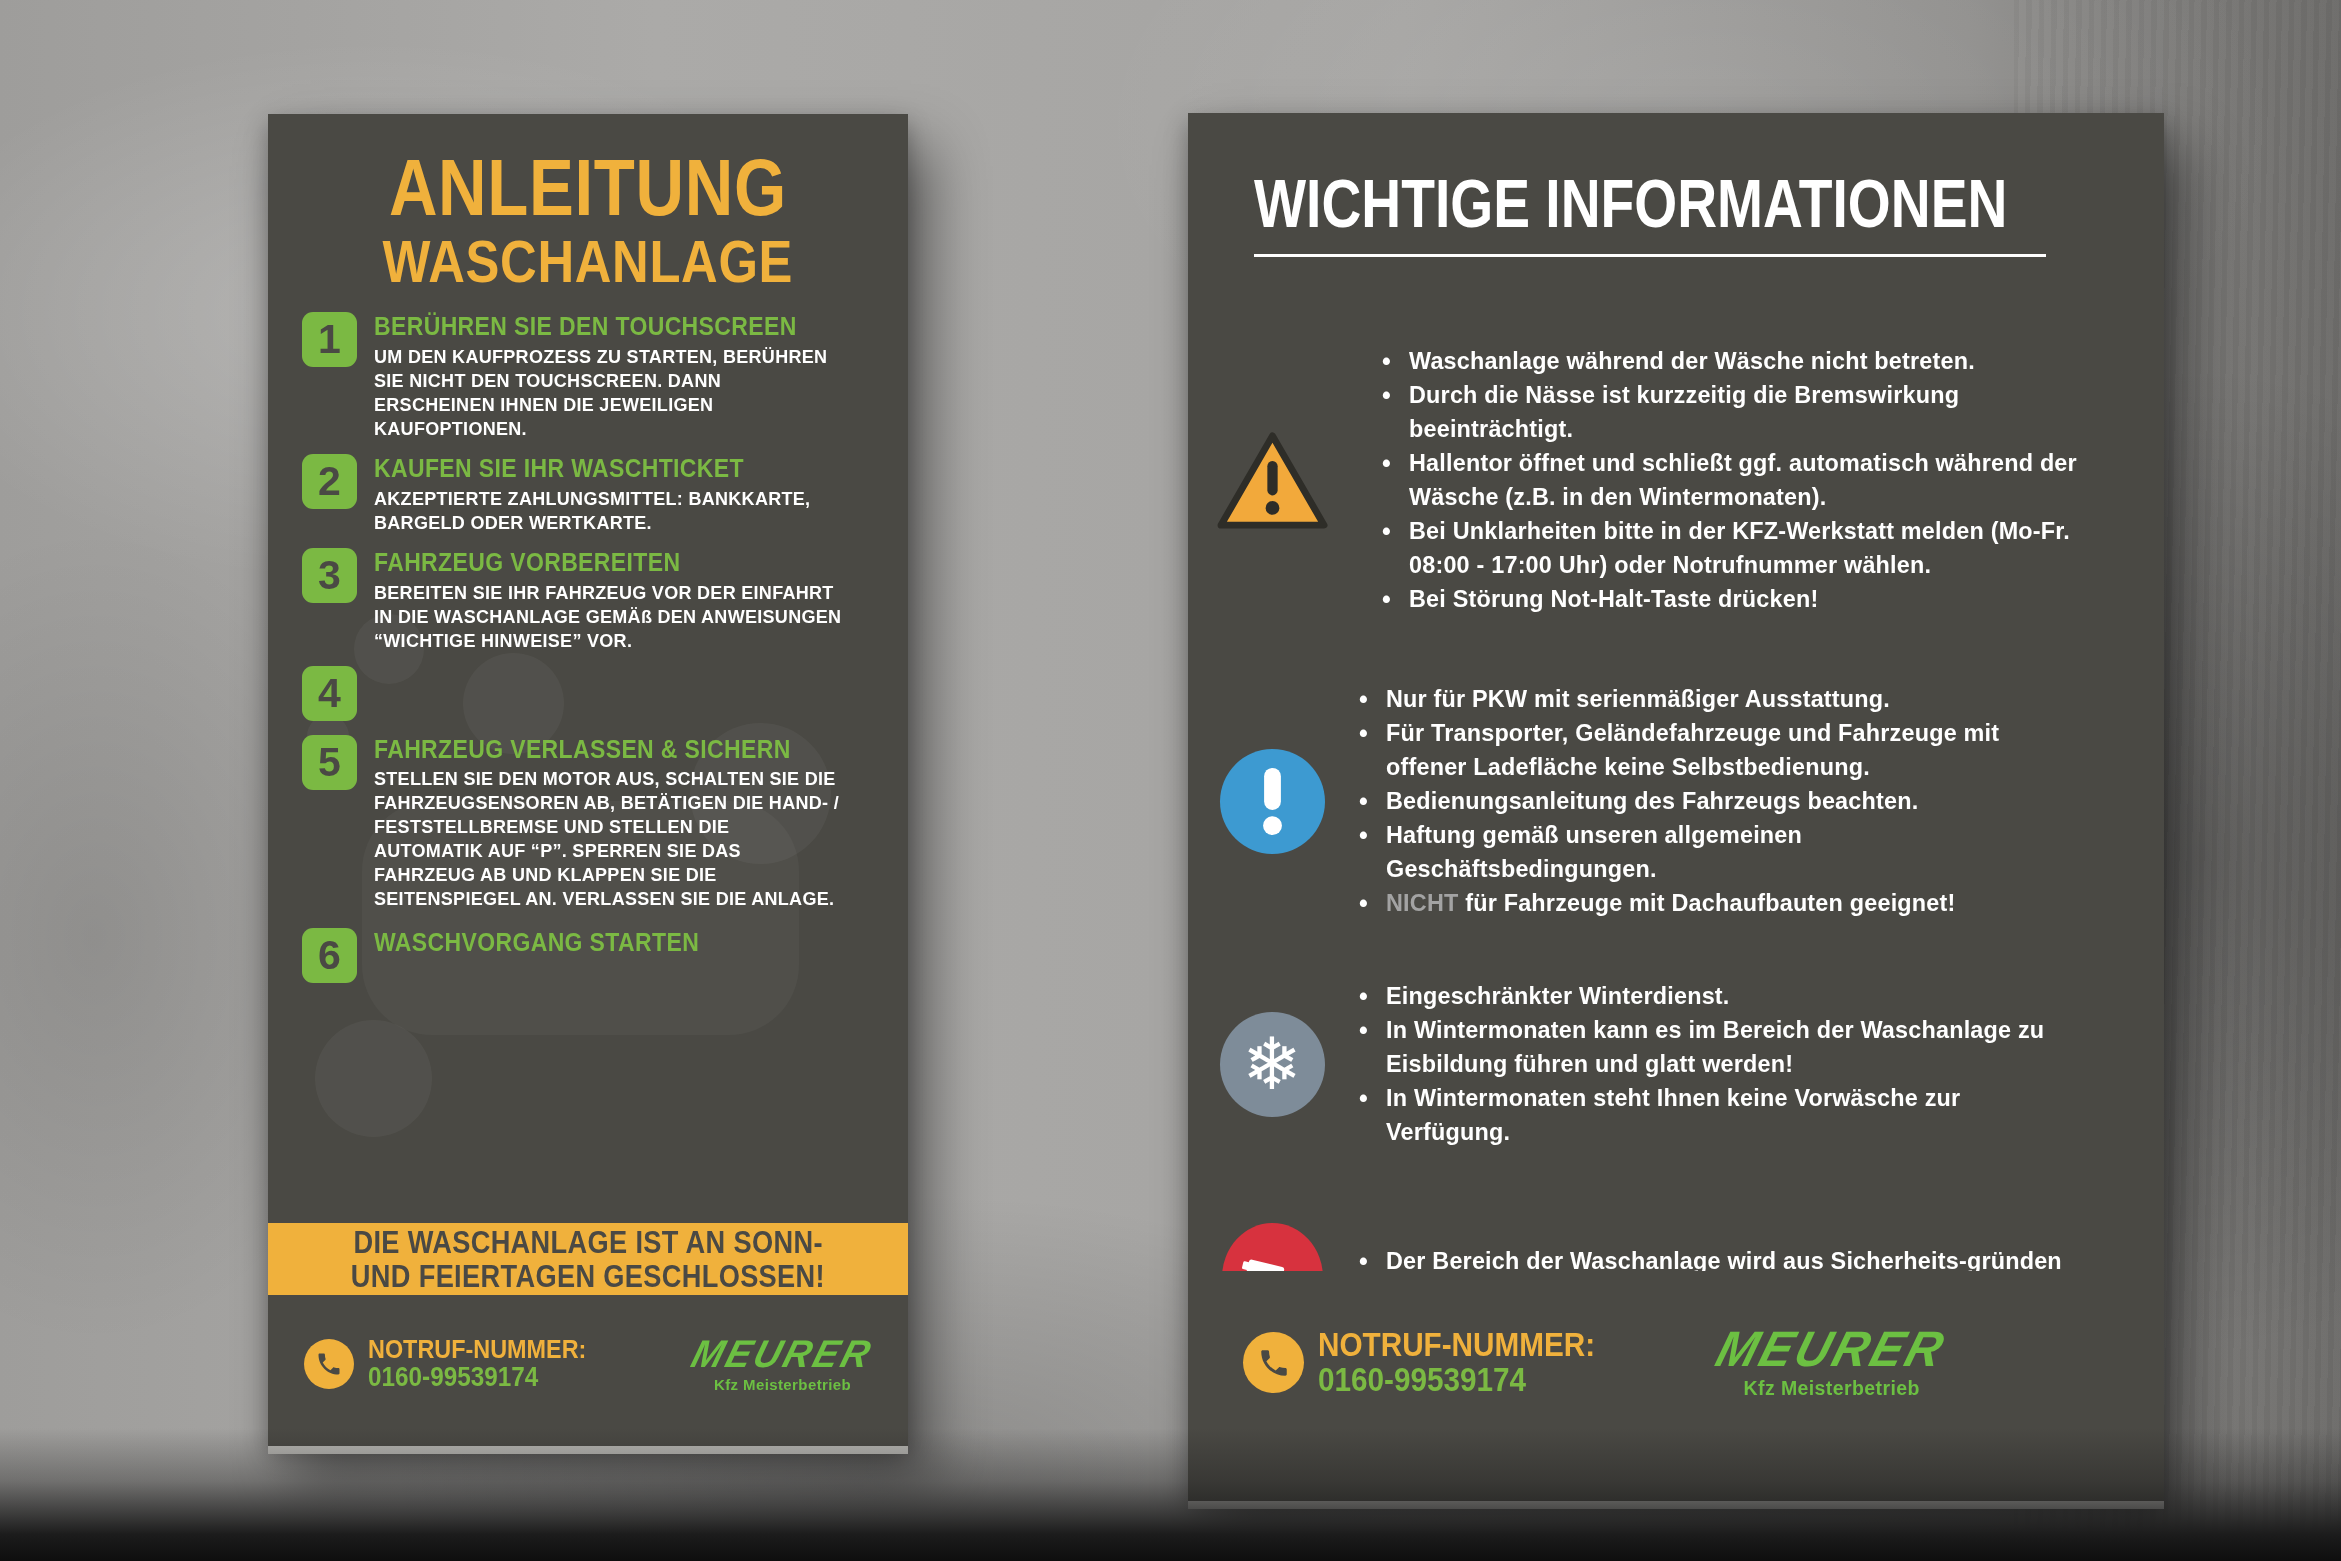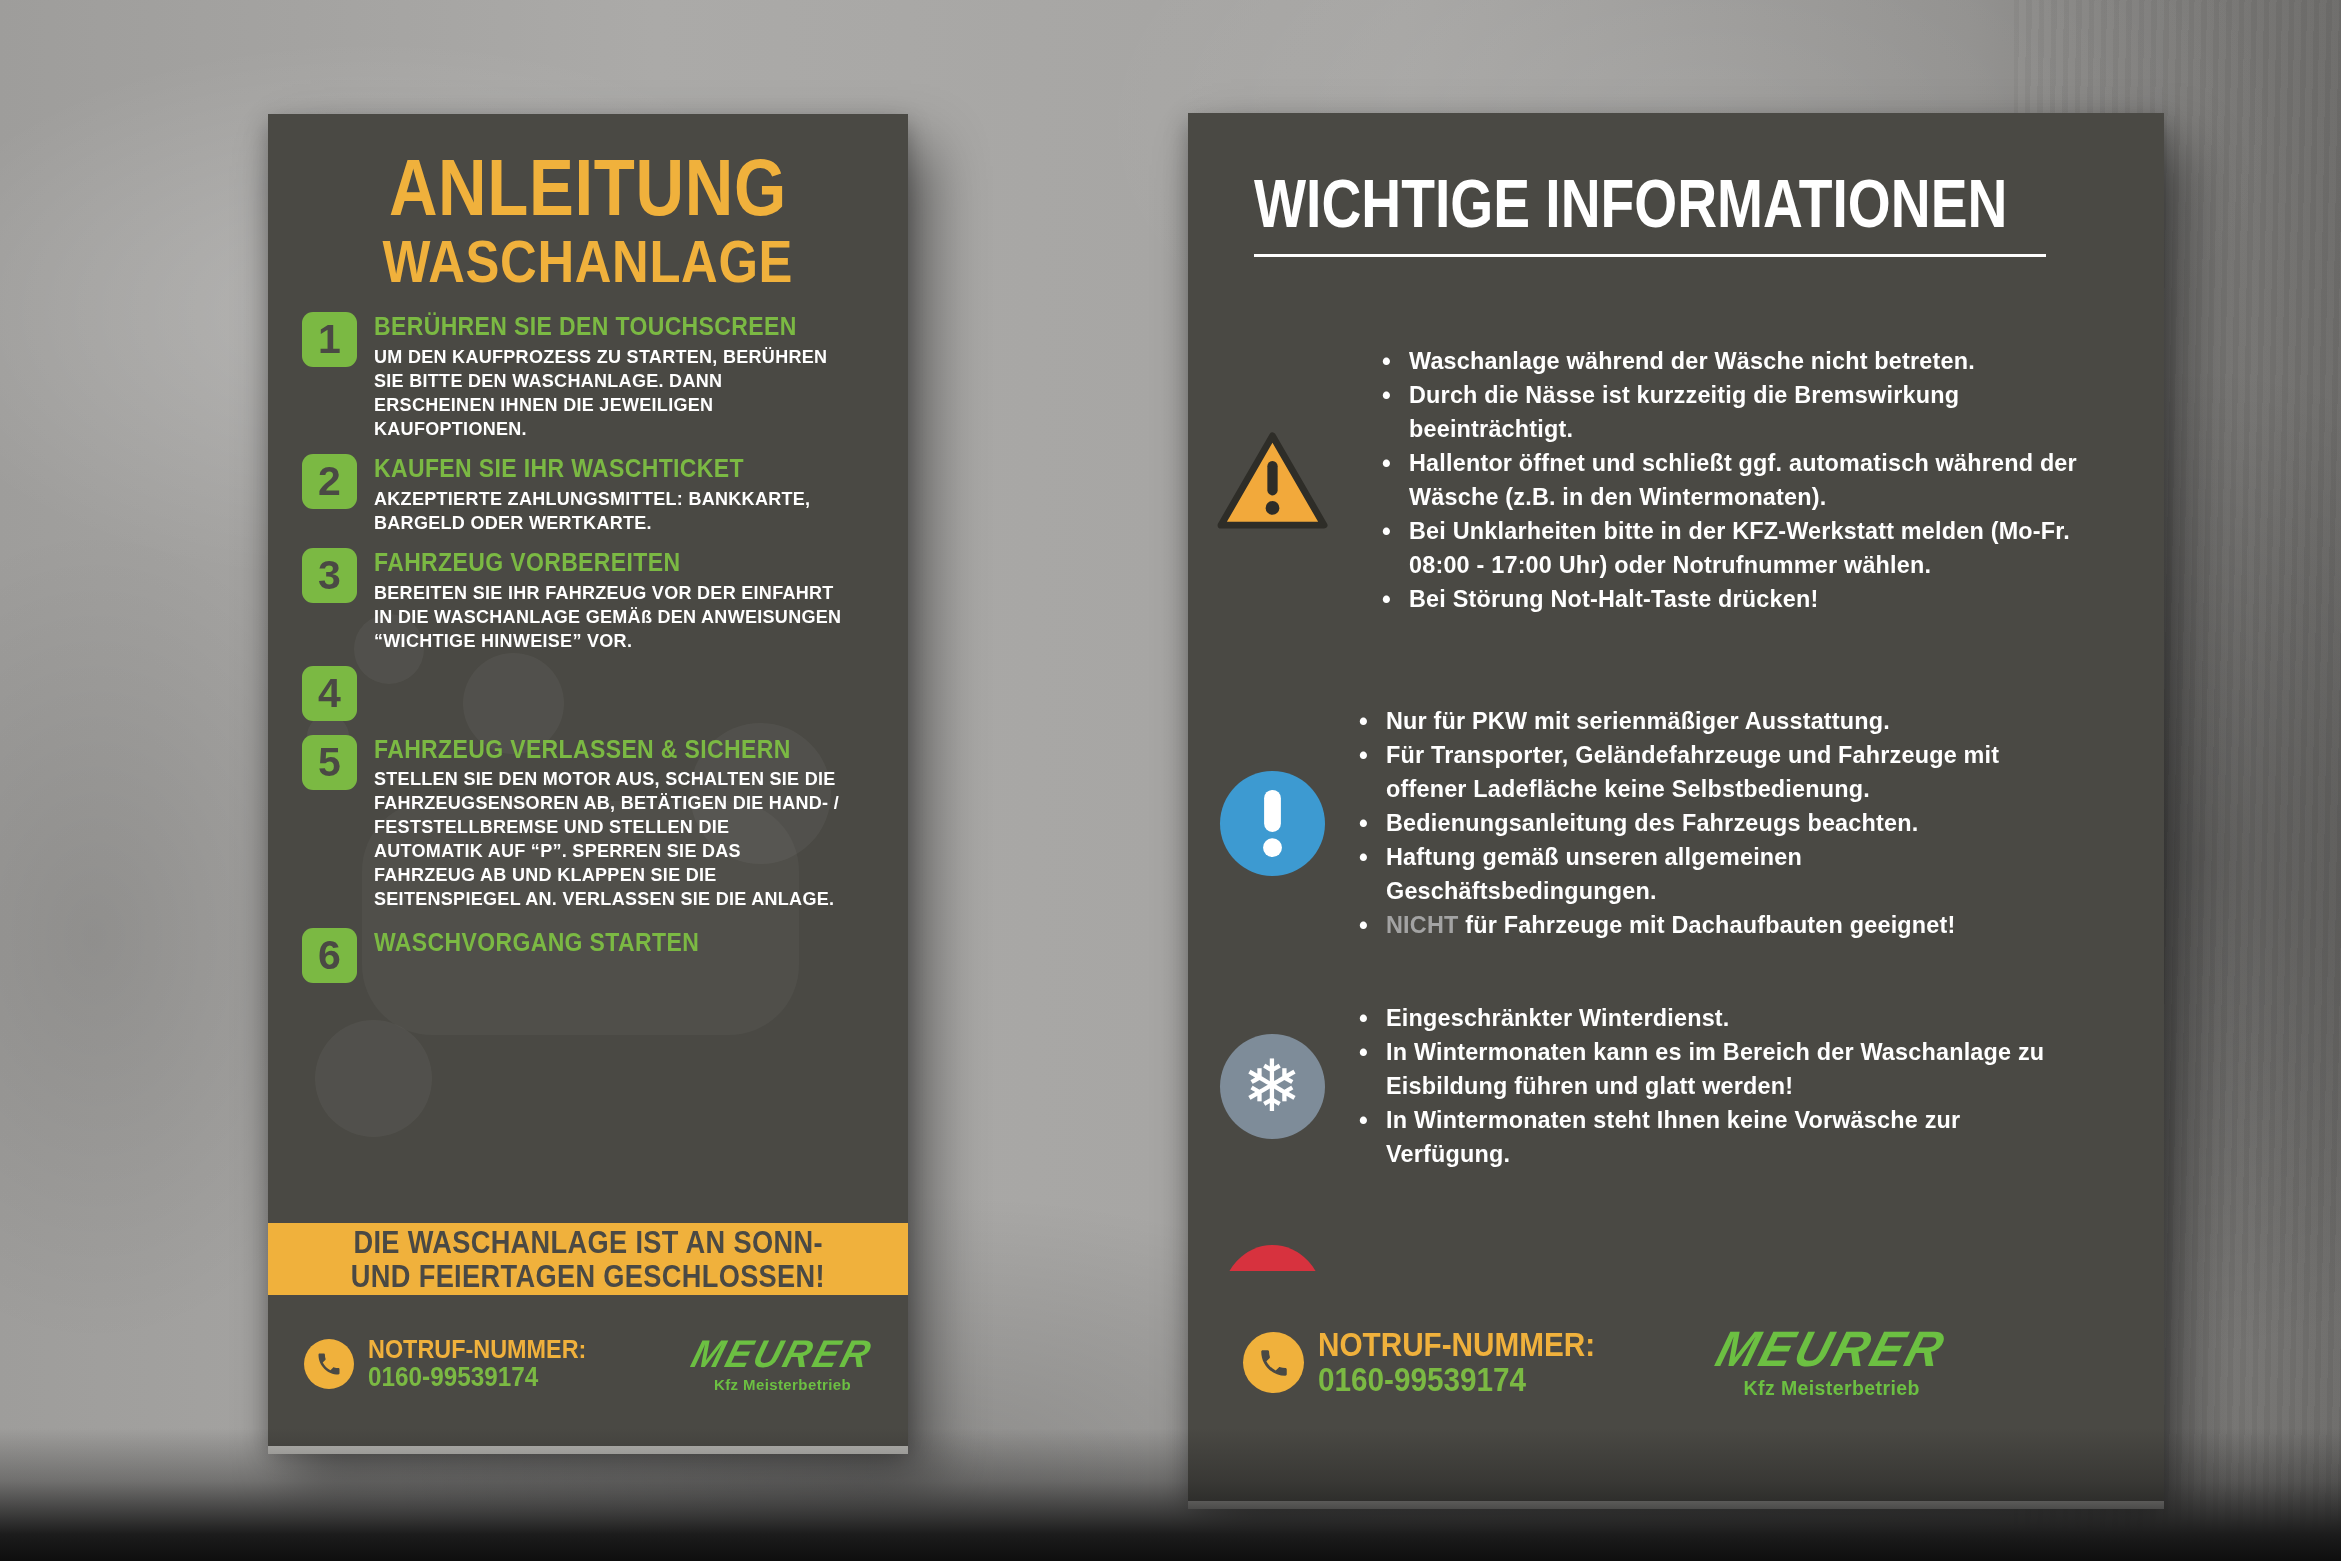--- a/index.html
+++ b/index.html
@@ -72,21 +72,21 @@
   .rp-title{font-size:69px;font-weight:800;color:#FFFFFF;line-height:1;white-space:nowrap;transform:scaleX(0.80);transform-origin:left;}
   .rp-underline{height:3.9px;background:#FFFFFF;width:792px;margin-top:15.6px;}
   .rp-sections{flex:1;overflow:hidden;}
   .info-section{display:flex;align-items:center;}
   .info-section .icon-col{width:168px;flex:0 0 168px;display:flex;align-items:center;justify-content:center;}
   .info-section ul{list-style:none;margin:0;padding:0;max-width:706px;flex:1;}
   .info-section li{position:relative;padding-left:30px;font-size:23.4px;line-height:34px;font-weight:700;color:#FFFFFF;letter-spacing:0.2px;}
   .info-section li::before{content:"\2022";position:absolute;left:3.1px;top:0;font-size:25px;color:#FFFFFF;}
   .hl{color:#a3a3a3;}
   .sec-1{margin-top:87px;gap:23px;}
-  .sec-2{margin-top:88px;}
+  .sec-2{margin-top:66px;}
   .sec-3{margin-top:59px;}
   .sec-4{margin-top:74px;}
 
   .tri-icon{width:117px;height:103px;}
   .round-icon{width:105px;height:105px;border-radius:50%;display:flex;align-items:center;justify-content:center;}
   .round-icon.blue{background:#3D9AD1;}
   .round-icon.slate{background:#7E8C99;}
   .round-icon.red{background:#D7323E;width:101px;height:109px;border-radius:50%;}
   .snow-glyph{font-family:"DejaVu Sans",sans-serif;font-size:72px;color:#FFFFFF;line-height:1;}
 
@@ -120,21 +120,21 @@
       </div>
 
       <div class="lp-steps">
 
         <div class="step">
           <div class="step-num">
               <span>1</span>
             </div>
           <div class="step-text">
             <div class="step-heading">BERÜHREN SIE DEN TOUCHSCREEN</div>
-            <div class="step-body">UM DEN KAUFPROZESS ZU STARTEN, BERÜHREN SIE BITTE DEN WASCHANLAGE. DANN ERSCHEINEN IHNEN DIE JEWEILIGEN KAUFOPTIONEN.</div>
+            <div class="step-body">UM DEN KAUFPROZESS ZU STARTEN, BERÜHREN SIE NICHT DEN TOUCHSCREEN. DANN ERSCHEINEN IHNEN DIE JEWEILIGEN KAUFOPTIONEN.</div>
           </div>
         </div>
 
         <div class="step">
           <div class="step-num">
               <span>2</span>
             </div>
           <div class="step-text">
             <div class="step-heading">KAUFEN SIE IHR WASCHTICKET</div>
             <div class="step-body">AKZEPTIERTE ZAHLUNGSMITTEL: BANKKARTE, BARGELD ODER WERTKARTE.</div>

